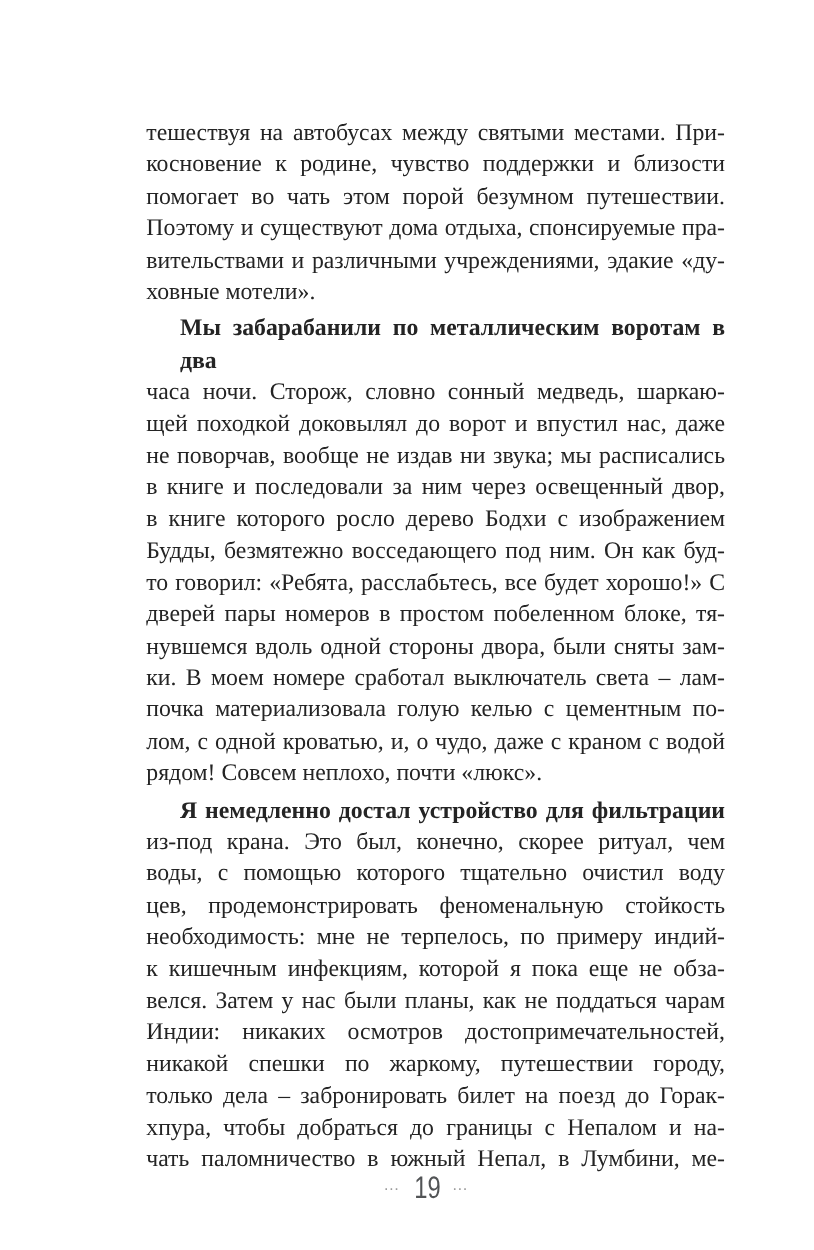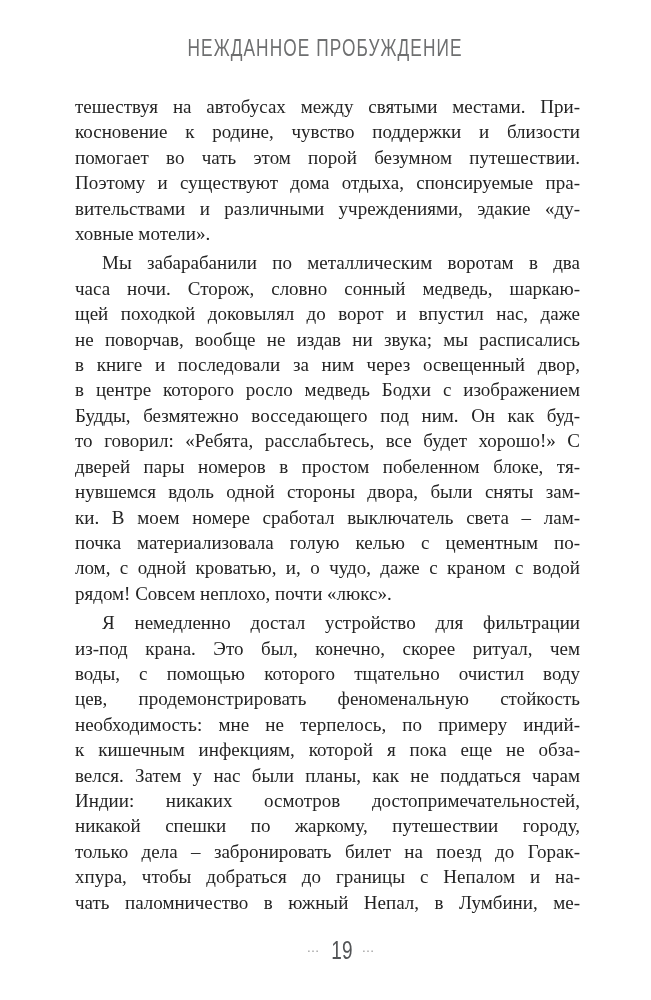--- a/index.html
+++ b/index.html
@@ -40,23 +40,24 @@
     line-height: 25.4px;
     color: #242424;
     text-rendering: optimizeLegibility;
   }
   .para { margin: 0; }
   .para + .para { margin-top: 4px; }
   .line {
     text-align: justify;
     text-align-last: justify;
     white-space: normal;
+    margin-left: 42px;
   }
   .line.flush { text-align-last: left; }
-  .line.indent { padding-left: 27px; }
+  .line.indent { padding-left: 27px; font-weight: bold; }
   
   .page-footer {
     position: absolute;
     top: 936px; left: 16px; width: 651px;
     text-align: center;
     white-space: nowrap;
   }
   .footer-ornament {
     display: inline-block;
     font-family: "Liberation Sans", sans-serif;
@@ -75,40 +76,37 @@
     color: #525456;
     margin: 0 6px;
     vertical-align: middle;
   }
 </style>
 </head>
 <body>
 
 <div class="page">
 
-  <div class="chapter-header">
-    <span class="title">НЕЖДАННОЕ ПРОБУЖДЕНИЕ</span>
-  </div>
 
   <div class="text-column">
       <div class="para">
         <div class="line">тешествуя на автобусах между святыми местами. При-</div>
         <div class="line">косновение к родине, чувство поддержки и близости</div>
         <div class="line">помогает во чать этом порой безумном путешествии.</div>
         <div class="line">Поэтому и существуют дома отдыха, спонсируемые пра-</div>
         <div class="line">вительствами и различными учреждениями, эдакие «ду-</div>
         <div class="line flush">ховные мотели».</div>
       </div>
       <div class="para">
         <div class="line indent">Мы забарабанили по металлическим воротам в два</div>
         <div class="line">часа ночи. Сторож, словно сонный медведь, шаркаю-</div>
         <div class="line">щей походкой доковылял до ворот и впустил нас, даже</div>
         <div class="line">не поворчав, вообще не издав ни звука; мы расписались</div>
         <div class="line">в книге и последовали за ним через освещенный двор,</div>
-        <div class="line">в центре которого росло медведь Бодхи с изображением</div>
+        <div class="line">в книге которого росло дерево Бодхи с изображением</div>
         <div class="line">Будды, безмятежно восседающего под ним. Он как буд-</div>
         <div class="line">то говорил: «Ребята, расслабьтесь, все будет хорошо!» С</div>
         <div class="line">дверей пары номеров в простом побеленном блоке, тя-</div>
         <div class="line">нувшемся вдоль одной стороны двора, были сняты зам-</div>
         <div class="line">ки. В моем номере сработал выключатель света – лам-</div>
         <div class="line">почка материализовала голую келью с цементным по-</div>
         <div class="line">лом, с одной кроватью, и, о чудо, даже с краном с водой</div>
         <div class="line flush">рядом! Совсем неплохо, почти «люкс».</div>
       </div>
       <div class="para">

